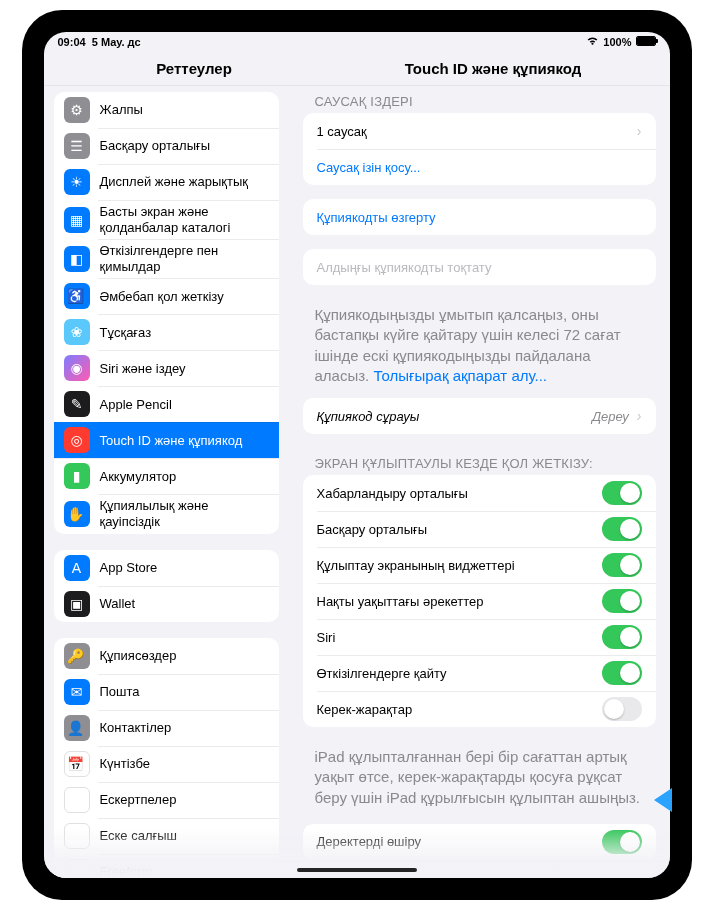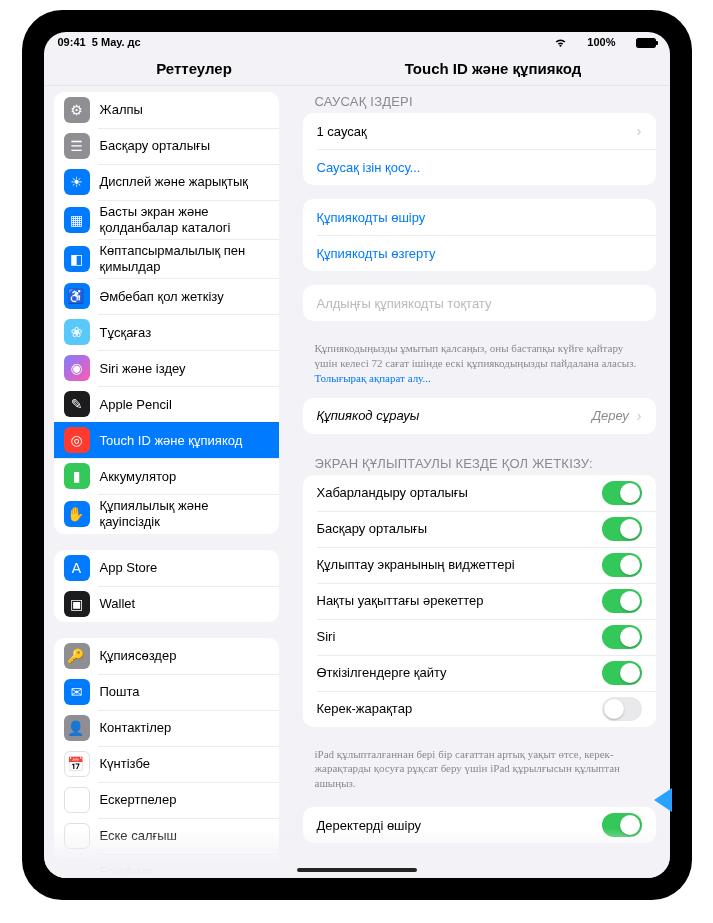--- a/index.html
+++ b/index.html
@@ -37,21 +37,21 @@
 }
 .status-bar {
   height: 20px;
   display: flex;
   justify-content: space-between;
   align-items: center;
   padding: 0 14px;
   font-size: 11px;
   font-weight: 600;
 }
-.status-right { display:flex; align-items:flex-end; gap:20px; }
+.status-right { display:flex; align-items:flex-start; gap:4px; }
 .batt { width:20px; height:10px; border:1px solid #000; border-radius:2px; position:relative; }
 .batt::after{content:""; position:absolute; right:-3px; top:2px; width:2px; height:4px; background:#000; border-radius:0 1px 1px 0;}
 .batt-fill{ background:#000; height:100%; width:100%; border-radius:1px;}
 .wifi-icon { width:13px; height:10px; }
 
 .headers {
   display:flex;
   height:34px;
   border-bottom:1px solid rgba(0,0,0,0.05);
   padding-left:28px;
@@ -104,25 +104,24 @@
   padding: 0 14px 60px 14px;
 }
 .section-header {
   font-size:13px;
   color:#8a8a8e;
   text-transform:uppercase;
   padding: 8px 12px 4px 12px;
   letter-spacing:0.2px;
 }
 .section-footer {
-  font-size:11px;
+  font-size:15px;
   color:#8a8a8e;
   padding: 6px 12px 2px 12px;
   line-height:1.35;
-  font-family:Liberation Serif, serif;
 }
 .section-footer a { color:#007aff; text-decoration:none; }
 .card {
   background:#fff;
   border-radius:10px;
   overflow:hidden;
   margin-bottom:14px;
 }
 .drow {
   display:flex;
@@ -177,21 +176,21 @@
 .bg-purple{background:linear-gradient(135deg,#7d7dff,#ff5bb0);}
 </style>
 </head>
 <body>
 
 <div class="device">
   <div class="screen">
 
     <div class="status-bar">
       <div>
-        <span>09:41</span>
+        <span>09:04</span>
         &nbsp;<span>5 Мау. дс</span>
       </div>
       <div class="status-right">
         <svg class="wifi-icon" viewBox="0 0 24 18">
             <path d="M12 16a2 2 0 100-4 2 2 0 000 4zm-5-6a8 8 0 0110 0l-2 2a5 5 0 00-6 0zm-4-4a14 14 0 0118 0l-2 2a11 11 0 00-14 0z" fill="#000"></path>
           </svg>
         <span>100%</span>
         <div class="batt">
             <div class="batt-fill"></div>
           </div>
@@ -217,21 +216,21 @@
             <div class="row">
               <div class="icon bg-blue">☀</div>
               <div class="label">Дисплей және жарықтық</div>
             </div>
             <div class="row">
               <div class="icon bg-blue">▦</div>
               <div class="label">Басты экран және қолданбалар каталогі</div>
             </div>
             <div class="row">
               <div class="icon bg-blue">◧</div>
-              <div class="label">Көптапсырмалылық пен қимылдар</div>
+              <div class="label">Өткізілгендерге пен қимылдар</div>
             </div>
             <div class="row">
               <div class="icon bg-blue">♿</div>
               <div class="label">Әмбебап қол жеткізу</div>
             </div>
             <div class="row">
               <div class="icon bg-cyan">❀</div>
               <div class="label">Тұсқағаз</div>
             </div>
             <div class="row">
@@ -304,23 +303,20 @@
           <div class="drow">
             <span>1 саусақ</span>
             <span class="chev">›</span>
           </div>
           <div class="drow">
             <span class="link">Саусақ ізін қосу...</span>
           </div>
         </div>
 
         <div class="card">
-          <div class="drow">
-            <span class="link">Құпиякодты өшіру</span>
-          </div>
           <div class="drow">
             <span class="link">Құпиякодты өзгерту</span>
           </div>
         </div>
 
         <div class="card">
           <div class="drow">
             <span class="muted">Алдыңғы құпиякодты тоқтату</span>
           </div>
         </div>

